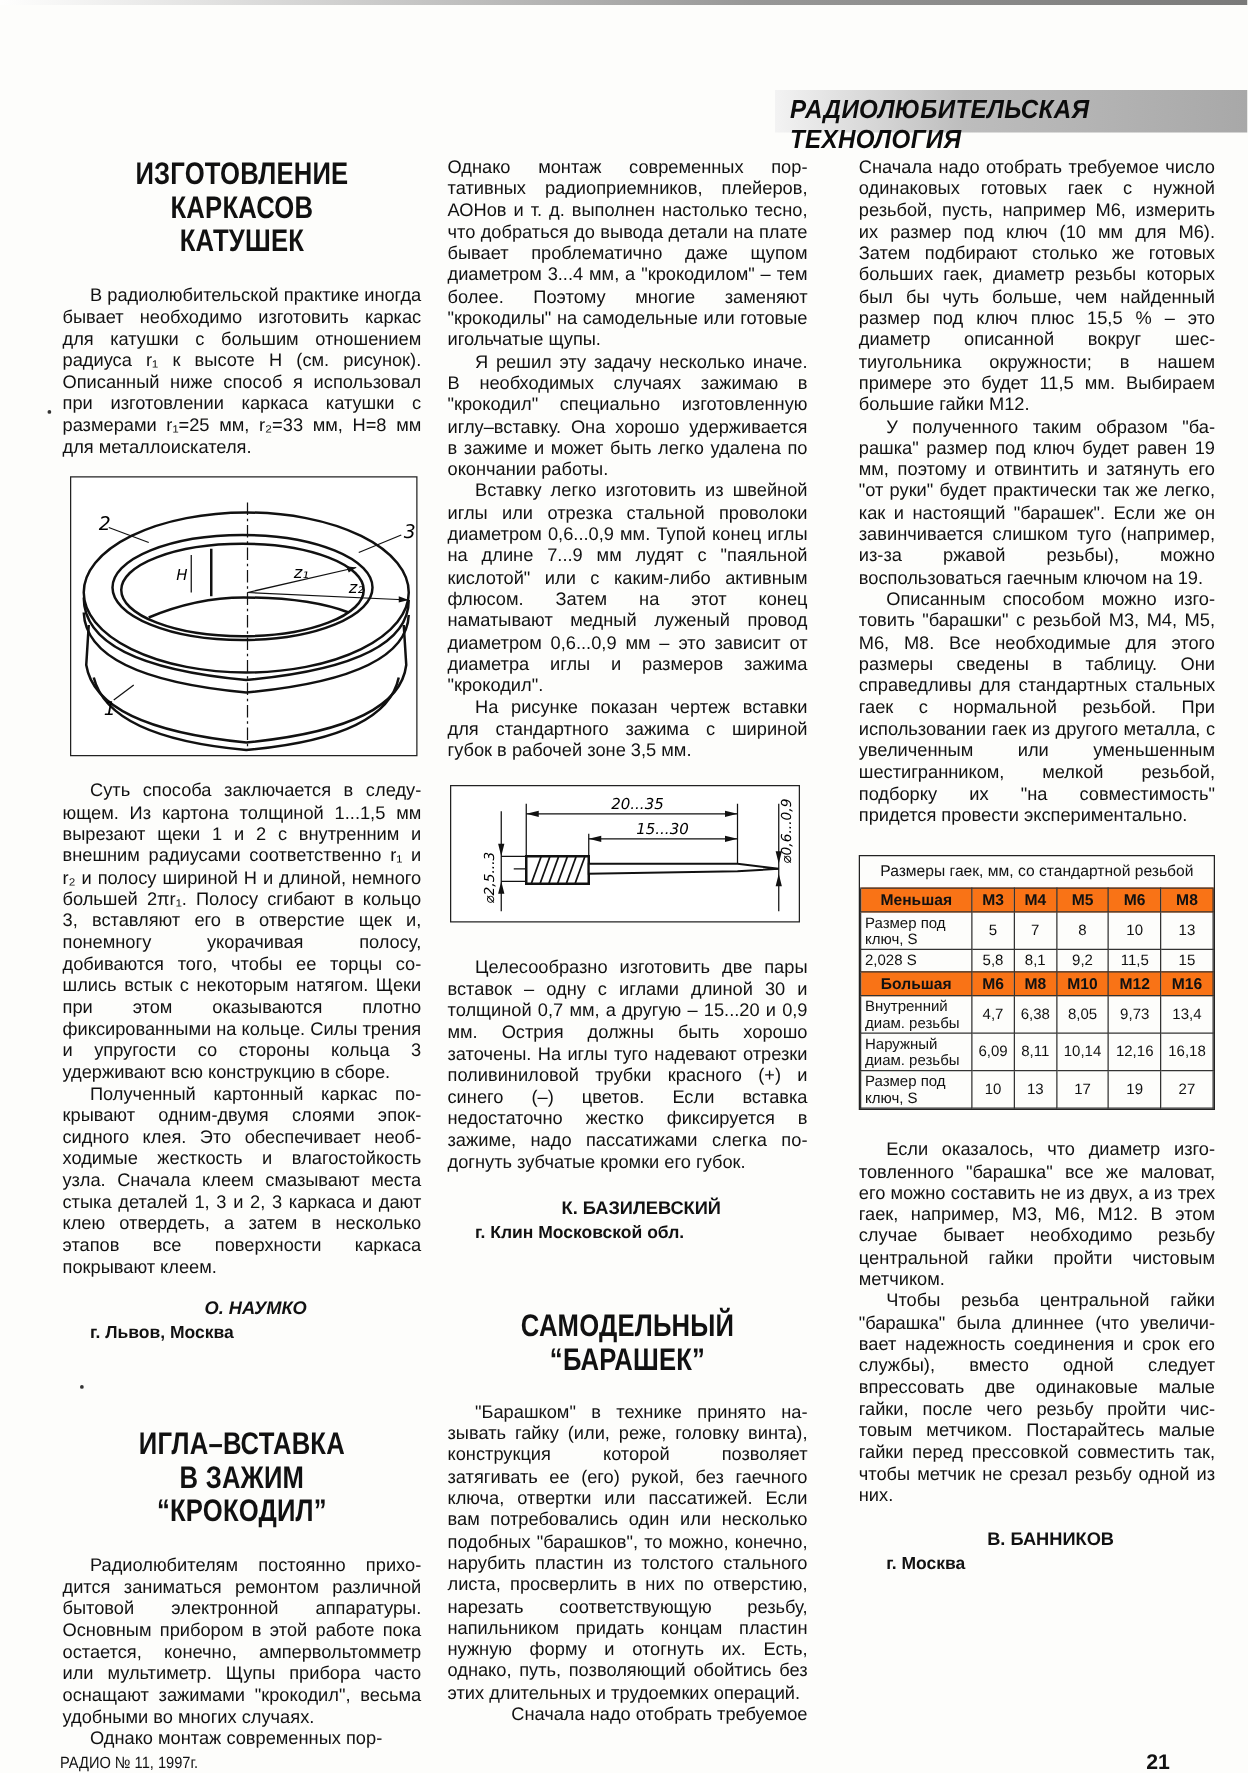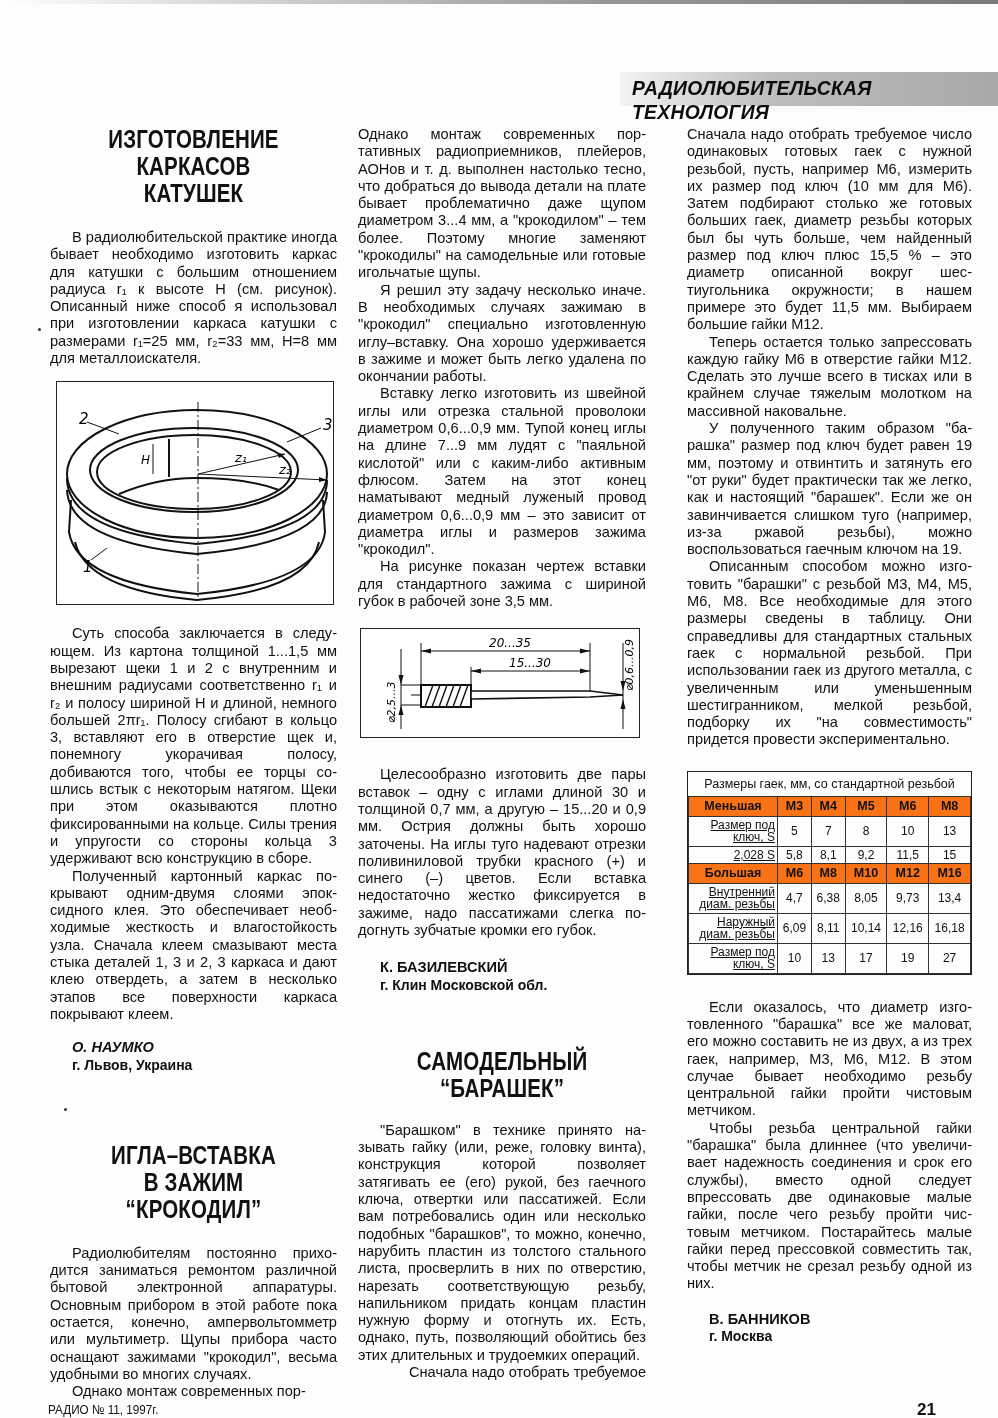--- a/index.html
+++ b/index.html
@@ -7,26 +7,26 @@
          font-family:"Liberation Sans", sans-serif; color:#111; }
   .topline { position:absolute; left:0; top:0; width:998px; height:4px; background:linear-gradient(90deg,#fff,#555 60%,#222); opacity:.6; }
   .rubric { position:absolute; left:620px; top:72px; width:378px; height:34px;
             background:linear-gradient(90deg,#f3f3f3 0%,#bdbdbd 40%,#a8a8a8 100%); }
   .rubric span { position:absolute; left:12px; top:4px; font-family:"Liberation Sans", sans-serif; font-weight:bold; font-style:italic;
                  font-size:21px; letter-spacing:0.3px; color:#0c0c0c; transform:scaleX(0.92); transform-origin:left; }
   .col { position:absolute; font-size:14.6px; line-height:17.3px; text-align:justify; }
   .col p { margin:0; text-indent:22px; hyphens:manual; }
   .headline { font-family:"Liberation Sans", sans-serif; font-weight:bold; font-size:25px; line-height:27px;
               text-align:center; letter-spacing:0.2px; transform:scaleX(0.82); transform-origin:center; margin:0; }
-  .author { text-align:left; font-weight:bold; font-size:14.6px; text-indent:0; }
+  .author { text-align:center; font-weight:bold; font-size:14.6px; text-indent:0; }
   .city { font-weight:bold; font-size:14px; text-indent:0; }
   .figure { border:1.5px solid #222; background:#fff; position:relative; }
   table.nuts { border-collapse:collapse; width:100%; font-size:12px; line-height:12.5px; }
   table.nuts td { border:1px solid #333; text-align:center; padding:2px 2px; }
-  table.nuts td.lbl { text-align:right; padding-left:3px;text-decoration:underline; }
+  table.nuts td.lbl { text-align:left; padding-left:3px; }
   table.nuts tr.hdr td { background:#f97316; font-weight:bold; font-size:12.5px; padding:3px 2px; }
   table.nuts tr.title td { font-size:12.5px; padding:6px 14px; border-bottom:1px solid #333; }
   .footer-left { position:absolute; left:48px; top:1402px; font-size:13px; transform:scaleX(0.9); transform-origin:left; }
   .footer-right { position:absolute; left:917px; top:1400px; font-size:17px; font-weight:bold; }
   .mark { position:absolute; width:3px; height:3px; background:#333; border-radius:50%; }
 </style>
 </head>
 <body>
 
 <div class="topline"></div>
@@ -71,21 +71,21 @@
       <text x="26" y="190" font-size="15" font-style="italic" font-family="DejaVu Sans, sans-serif">1</text>
       <text x="84" y="82" font-size="12" font-style="italic" font-family="DejaVu Sans, sans-serif">H</text>
       <text x="178" y="80" font-size="13" font-style="italic" font-family="DejaVu Sans, sans-serif">z₁</text>
       <text x="222" y="92" font-size="13" font-style="italic" font-family="DejaVu Sans, sans-serif">z₂</text>
     </svg>
   </div>
 
   <p style="margin-top:20px;">Суть способа заключается в следу­ющем. Из картона толщиной 1...1,5 мм вырезают щеки 1 и 2 с внутренним и внешним радиусами соответственно r₁ и r₂ и полосу шириной Н и длиной, не­много большей 2πr₁. Полосу сгибают в кольцо 3, вставляют его в отверстие щек и, понемногу укорачивая полосу, добиваются того, чтобы ее торцы со­шлись встык с некоторым натягом. Щеки при этом оказываются плотно фиксированными на кольце. Силы трения и упругости со стороны кольца 3 удерживают всю конструкцию в сбо­ре.</p>
   <p>Полученный картонный каркас по­крывают одним-двумя слоями эпок­сидного клея. Это обеспечивает необ­ходимые жесткость и влагостойкость узла. Сначала клеем смазывают мес­та стыка деталей 1, 3 и 2, 3 каркаса и дают клею отвердеть, а затем в не­сколько этапов все поверхности кар­каса покрывают клеем.</p>
   <p class="author" style="margin-top:16px;font-style:italic;">О. НАУМКО</p>
-  <p class="city">г. Львов, Украина</p>
+  <p class="city">г. Львов, Москва</p>
 
   <div style="margin-top:68px; margin-bottom:22px;">
     <p class="headline" style="text-indent:0">ИГЛА–ВСТАВКА</p>
     <p class="headline" style="text-indent:0">В ЗАЖИМ “КРОКОДИЛ”</p>
   </div>
   <p>Радиолюбителям постоянно прихо­дится заниматься ремонтом различ­ной бытовой электронной аппарату­ры. Основным прибором в этой работе пока остается, конечно, ампервольт­омметр или мультиметр. Щупы прибо­ра часто оснащают зажимами "кроко­дил", весьма удобными во многих слу­чаях.</p>
   <p style="text-align:left">Однако монтаж современных пор-</p>
 </div>
 
 <div class="col" style="left:358px; top:126px; width:288px;">
@@ -139,21 +139,20 @@
 
   <div style="margin-top:54px; margin-bottom:20px;">
     <p class="headline" style="text-indent:0">САМОДЕЛЬНЫЙ “БАРАШЕК”</p>
   </div>
   <p>"Барашком" в технике принято на­зывать гайку (или, реже, головку вин­та), конструкция которой позволяет затягивать ее (его) рукой, без гаечно­го ключа, отвертки или пассатижей. Если вам потребовались один или не­сколько подобных "барашков", то мож­но, конечно, нарубить пластин из тол­стого стального листа, просверлить в них по отверстию, нарезать соответ­ствующую резьбу, напильником при­дать концам пластин нужную форму и отогнуть их. Есть, однако, путь, позво­ляющий обойтись без этих длитель­ных и трудоемких операций.</p>
   <p style="text-align:right">Сначала надо отобрать требуемое</p>
 </div>
 
 <div class="col" style="left:687px; top:126px; width:285px;">
   <p style="text-indent:0">Сначала надо отобрать требуемое число одинаковых готовых гаек с нуж­ной резьбой, пусть, например М6, из­мерить их размер под ключ (10 мм для М6). Затем подбирают столько же го­товых больших гаек, диаметр резьбы которых был бы чуть больше, чем най­денный размер под ключ плюс 15,5 % – это диаметр описанной вокруг шес­тиугольника окружности; в нашем примере это будет 11,5 мм. Выбираем большие гайки М12.</p>
-  <p>Теперь остается только запрессо­вать каждую гайку М6 в отверстие гайки М12. Сделать это лучше всего в тисках или в крайнем случае тяже­лым молотком на массивной нако­вальне.</p>
   <p>У полученного таким образом "ба­рашка" размер под ключ будет равен 19 мм, поэтому и отвинтить и затянуть его "от руки" будет практически так же легко, как и настоящий "барашек". Если же он завинчивается слишком туго (например, из-за ржавой резьбы), можно воспользоваться гаечным клю­чом на 19.</p>
   <p>Описанным способом можно изго­товить "барашки" с резьбой М3, М4, М5, М6, М8. Все необходимые для этого размеры сведены в таблицу. Они справедливы для стандартных стальных гаек с нормальной резьбой. При использовании гаек из другого металла, с увеличенным или умень­шенным шестигранником, мелкой резьбой, подборку их "на совмести­мость" придется провести экспери­ментально.</p>
 
   <div style="margin-top:22px; border:1.5px solid #222;">
     <table class="nuts">
       <tbody>
           <tr class="title">
             <td colspan="6" style="border:none; border-bottom:1px solid #333;">Размеры гаек, мм, со стандартной резьбой</td>
           </tr>
       <tr class="hdr">

